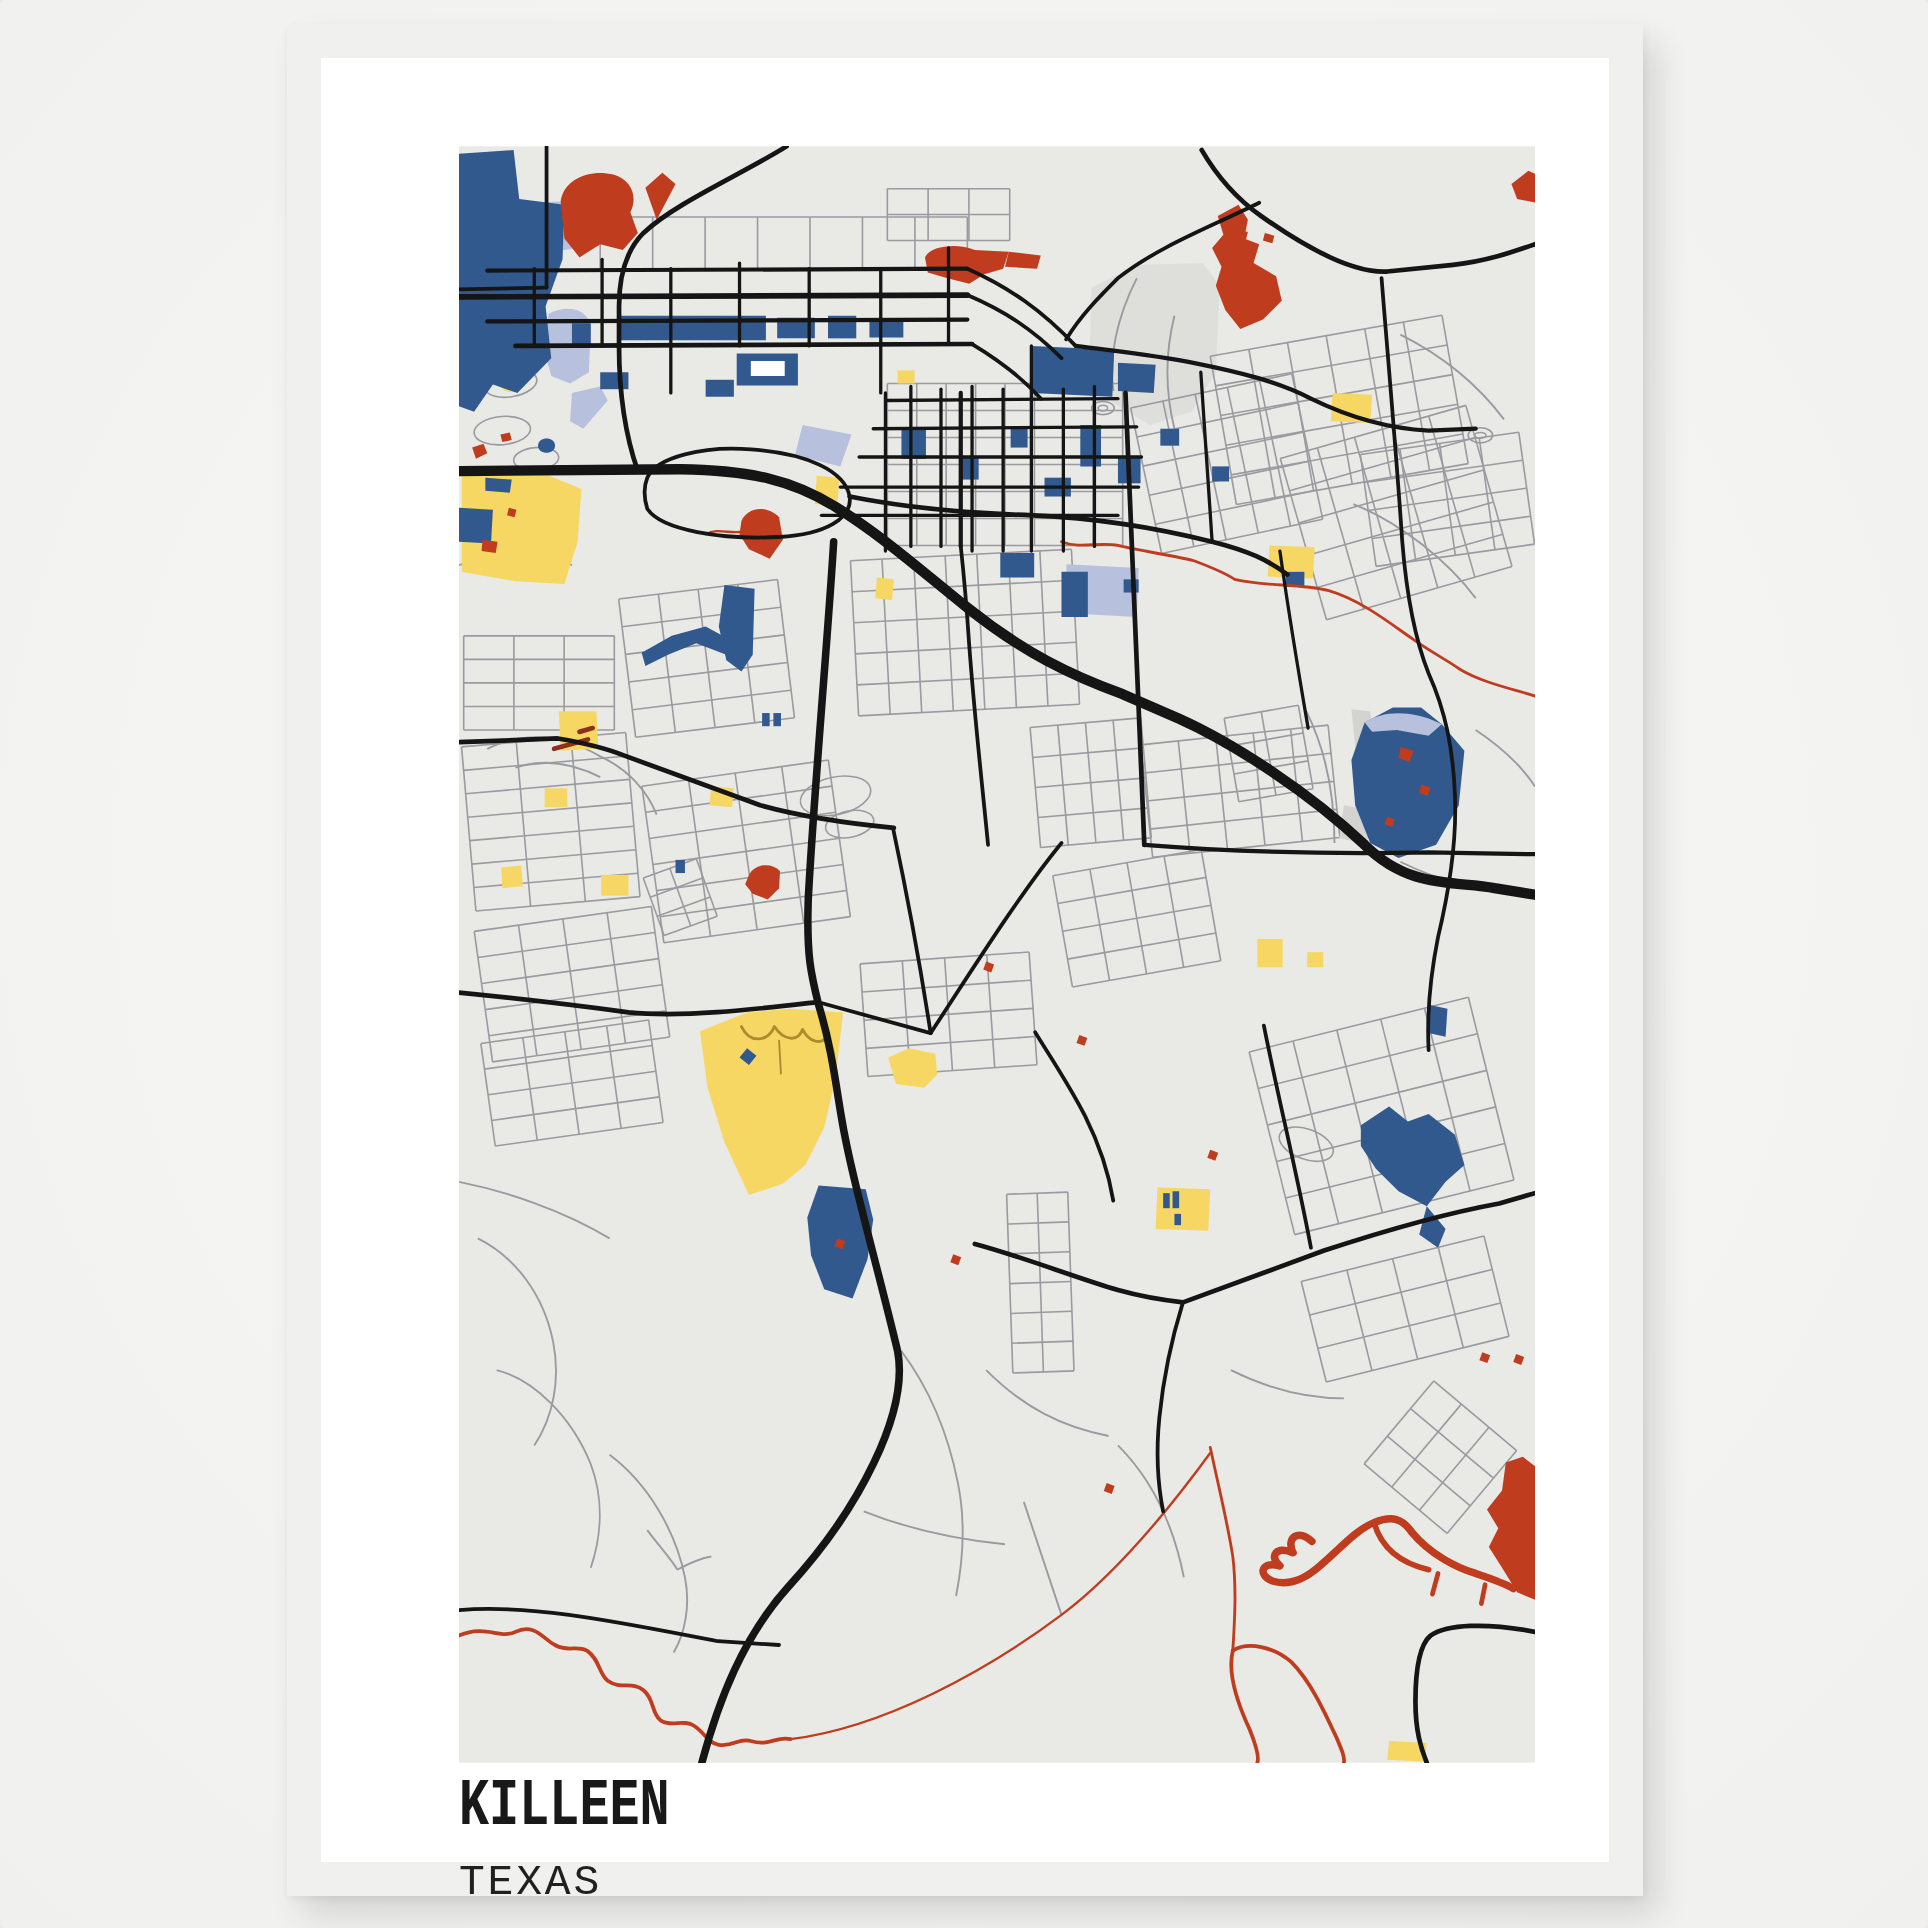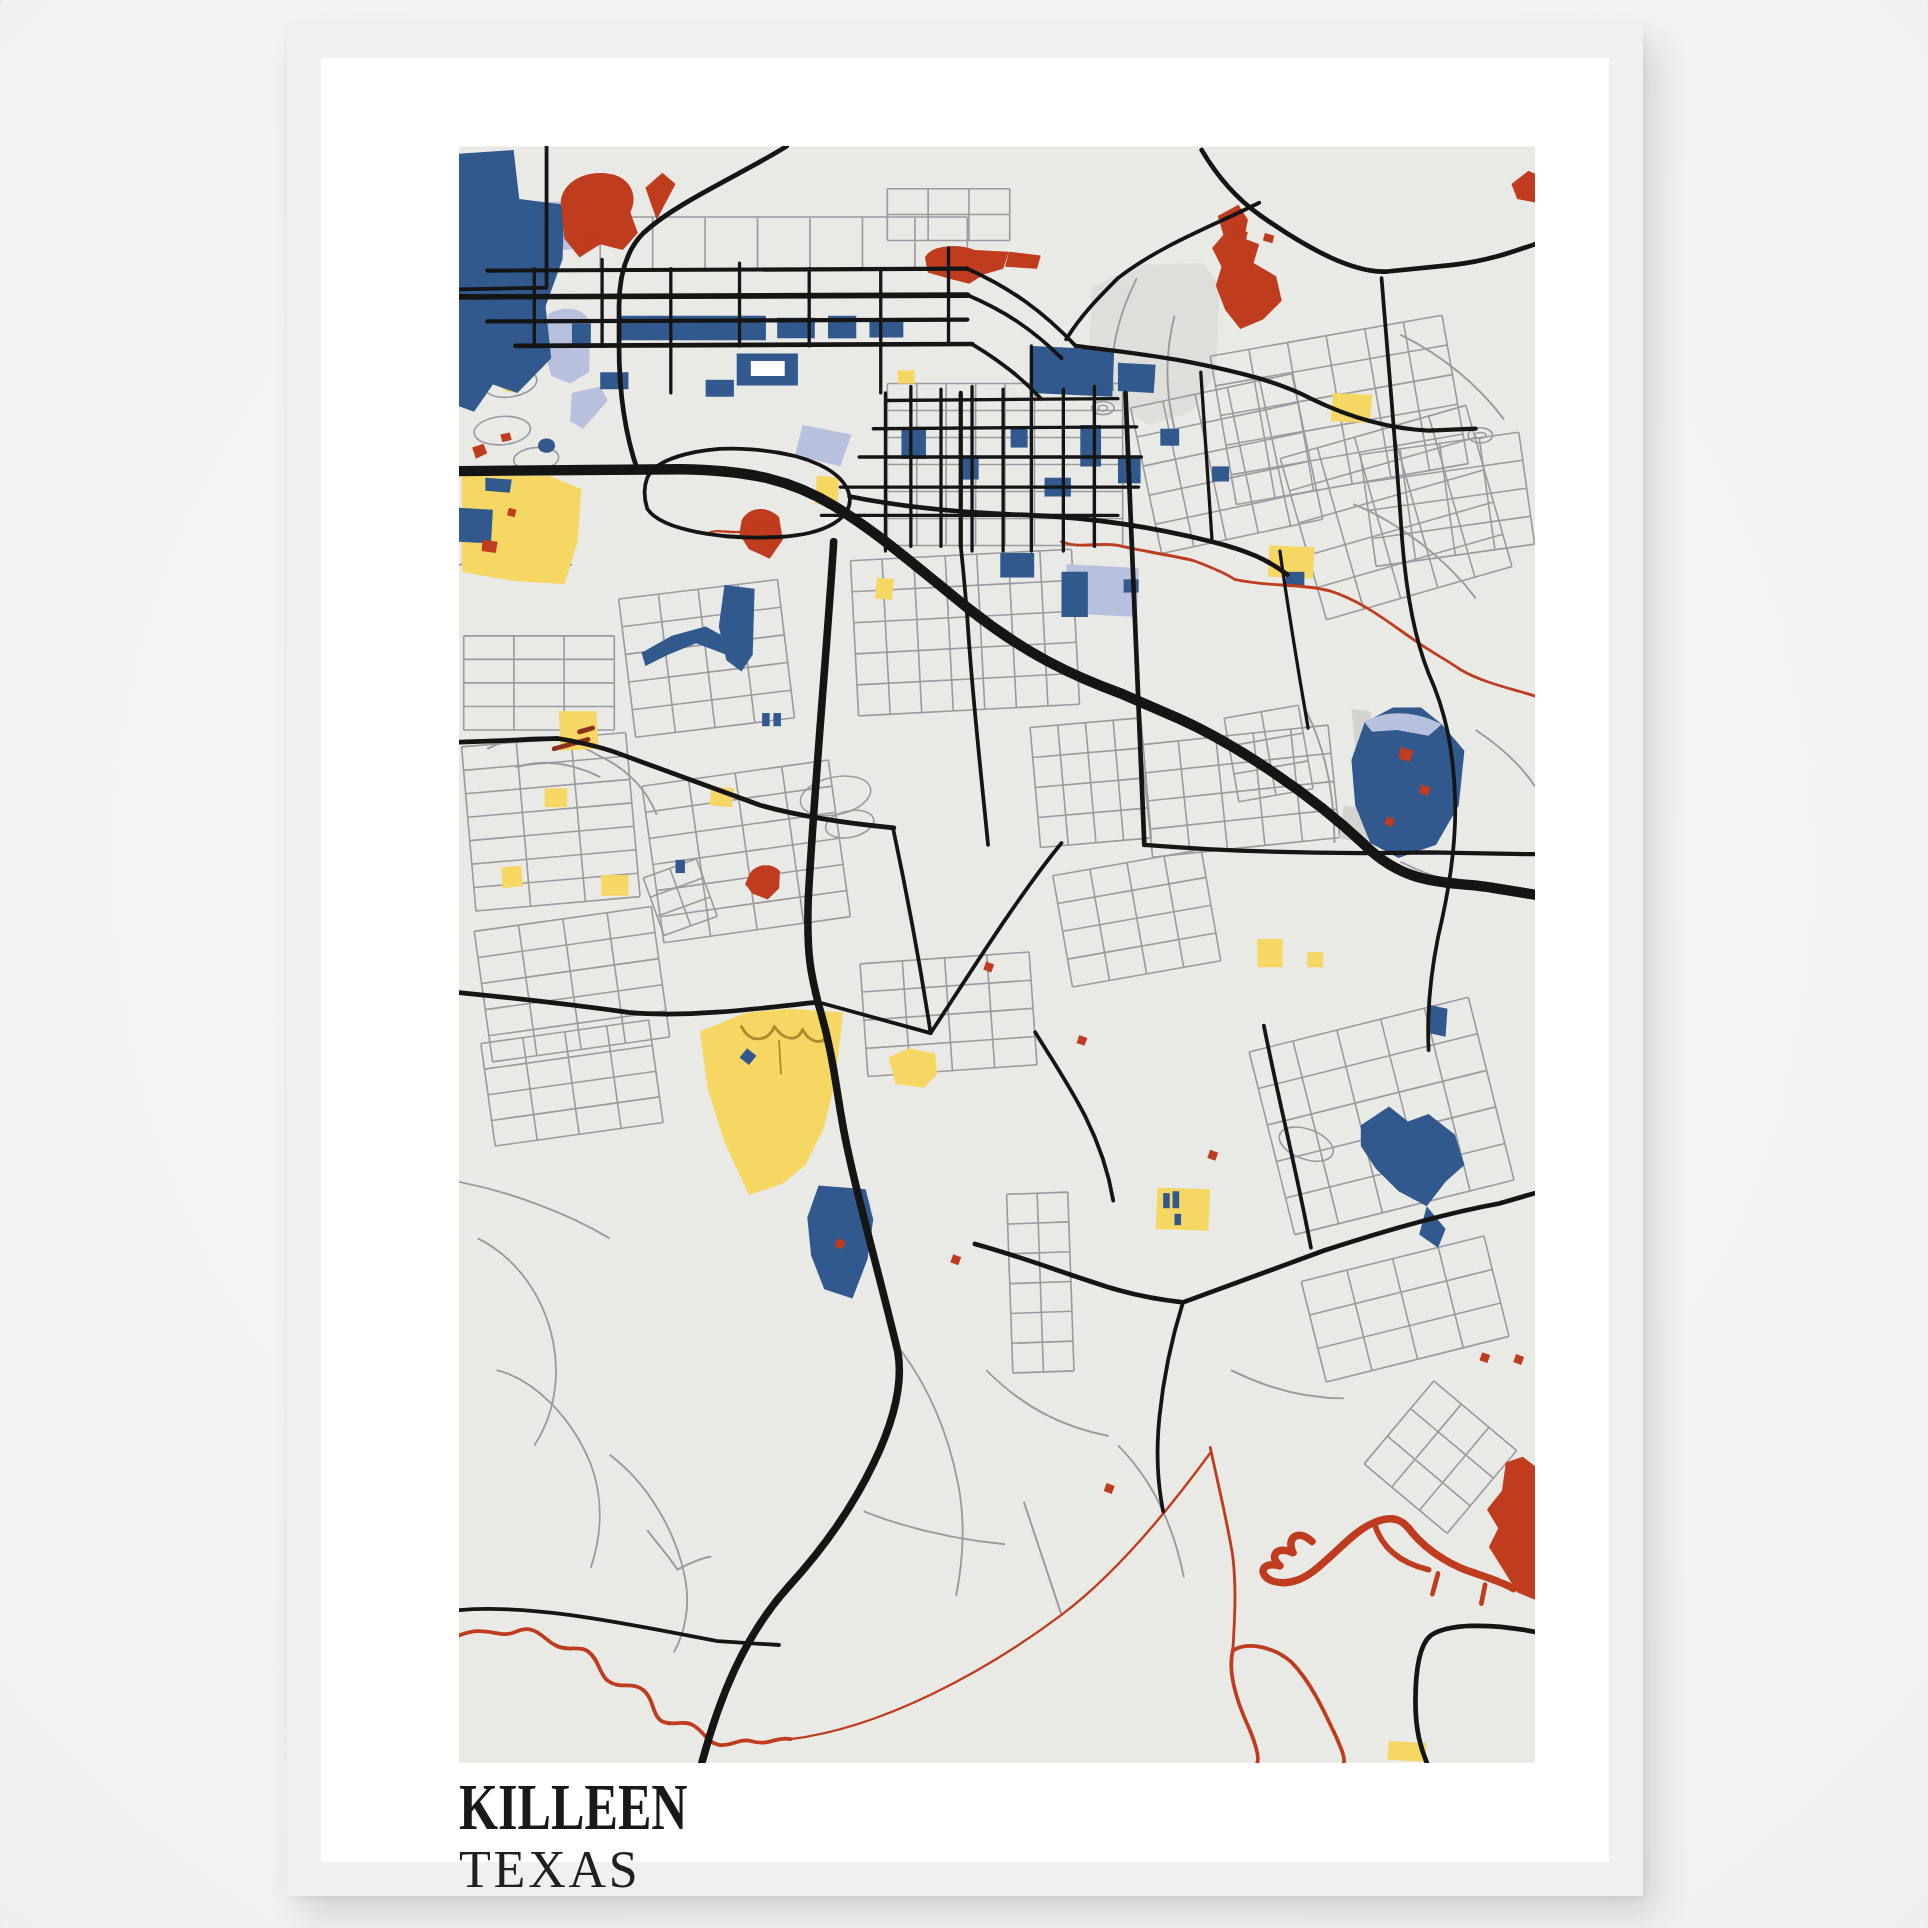--- a/index.html
+++ b/index.html
@@ -1,28 +1,28 @@
 <!DOCTYPE html>
 <html style="font-size:15px"><head>
 <meta charset="utf-8">
 <style>
   html,body{margin:0;padding:0;background:#eceae9;}
   .scene{position:relative;width:1928px;height:1928px;overflow:hidden;
     background:radial-gradient(120% 120% at 50% 45%, #f8f8f6 0%, #f2f2f0 55%, #e9e9e7 100%);
-    font-family:Liberation Serif, serif;border-radius:6px;}
+    font-family:Liberation Mono, monospace;border-radius:6px;}
   .poster-frame{position:absolute;left:287px;top:23.5px;width:1356px;height:1872px;
     background:#f0f0ee;box-shadow:15px 19px 32px rgba(0,0,0,0.12), 1.9px 3.8px 9.4px rgba(0,0,0,0.06);}
   .poster-matte{position:absolute;left:34px;top:34px;right:34px;bottom:34px;background:#ffffff;}
   .map-wrap{position:absolute;left:138px;top:88px;width:1076px;height:1617px;overflow:hidden;}
   .map-wrap svg{display:block;width:1076px;height:1617px;}
   .title-block{position:absolute;left:138px;top:1716px;}
   .city-title{font-size:66px;font-weight:700;line-height:1;color:#191919;
     transform:scaleX(0.76);transform-origin:left top;white-space:nowrap;}
-  .state-title{font-size:52px;font-weight:400;line-height:1;color:#202020;
-    letter-spacing:2.8px;margin-top:4px;white-space:nowrap;}
+  .state-title{font-size:43px;font-weight:400;line-height:1;color:#202020;
+    letter-spacing:2.8px;margin-top:21px;white-space:nowrap;}
 </style>
 </head>
 <body>
 
 <div class="scene" style="background: radial-gradient(120% 120% at 50% 45%, rgb(248, 248, 246) 0%, rgb(241, 241, 239) 55%, rgb(233, 233, 231) 100%);">
   <div class="poster-frame" style="background: rgb(240, 240, 238);">
     <div class="poster-matte" style="background: rgb(255, 255, 255);">
       <div class="map-wrap">
         <svg id="map-svg" xmlns="http://www.w3.org/2000/svg" viewBox="0 0 1143 1717">
             <rect x="0" y="0" width="1143" height="1717" fill="#e9e9e6"></rect>

